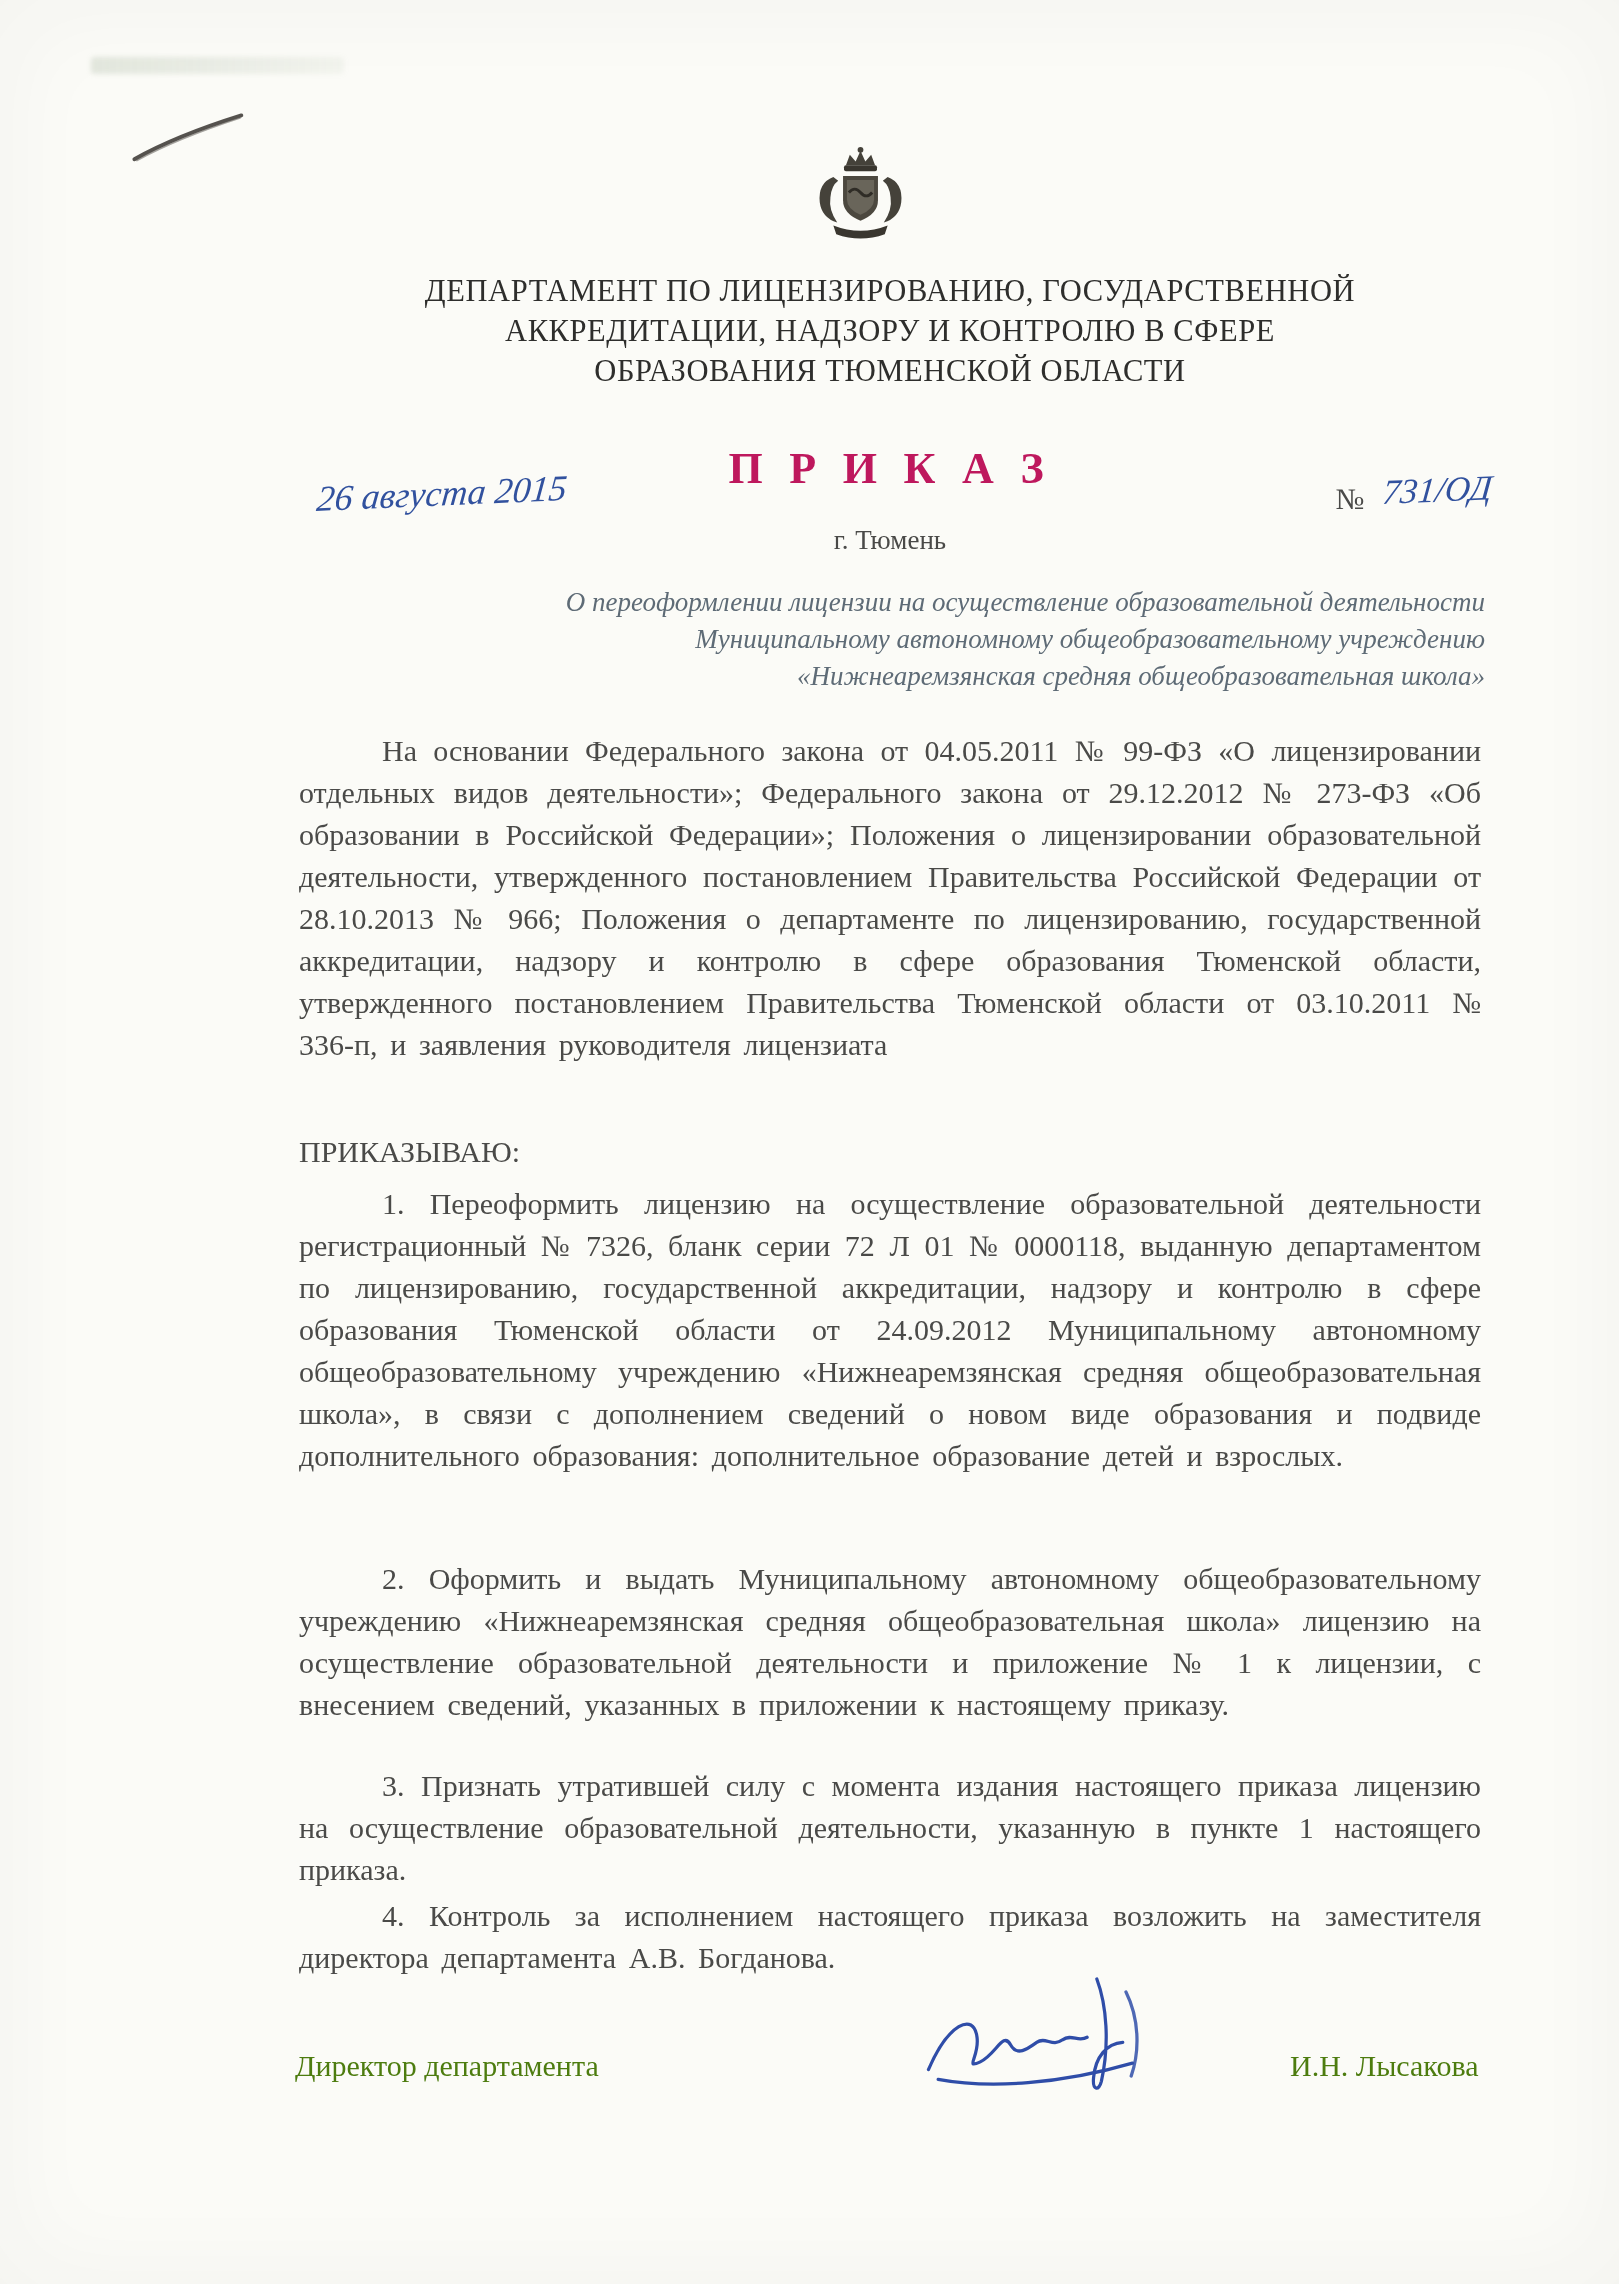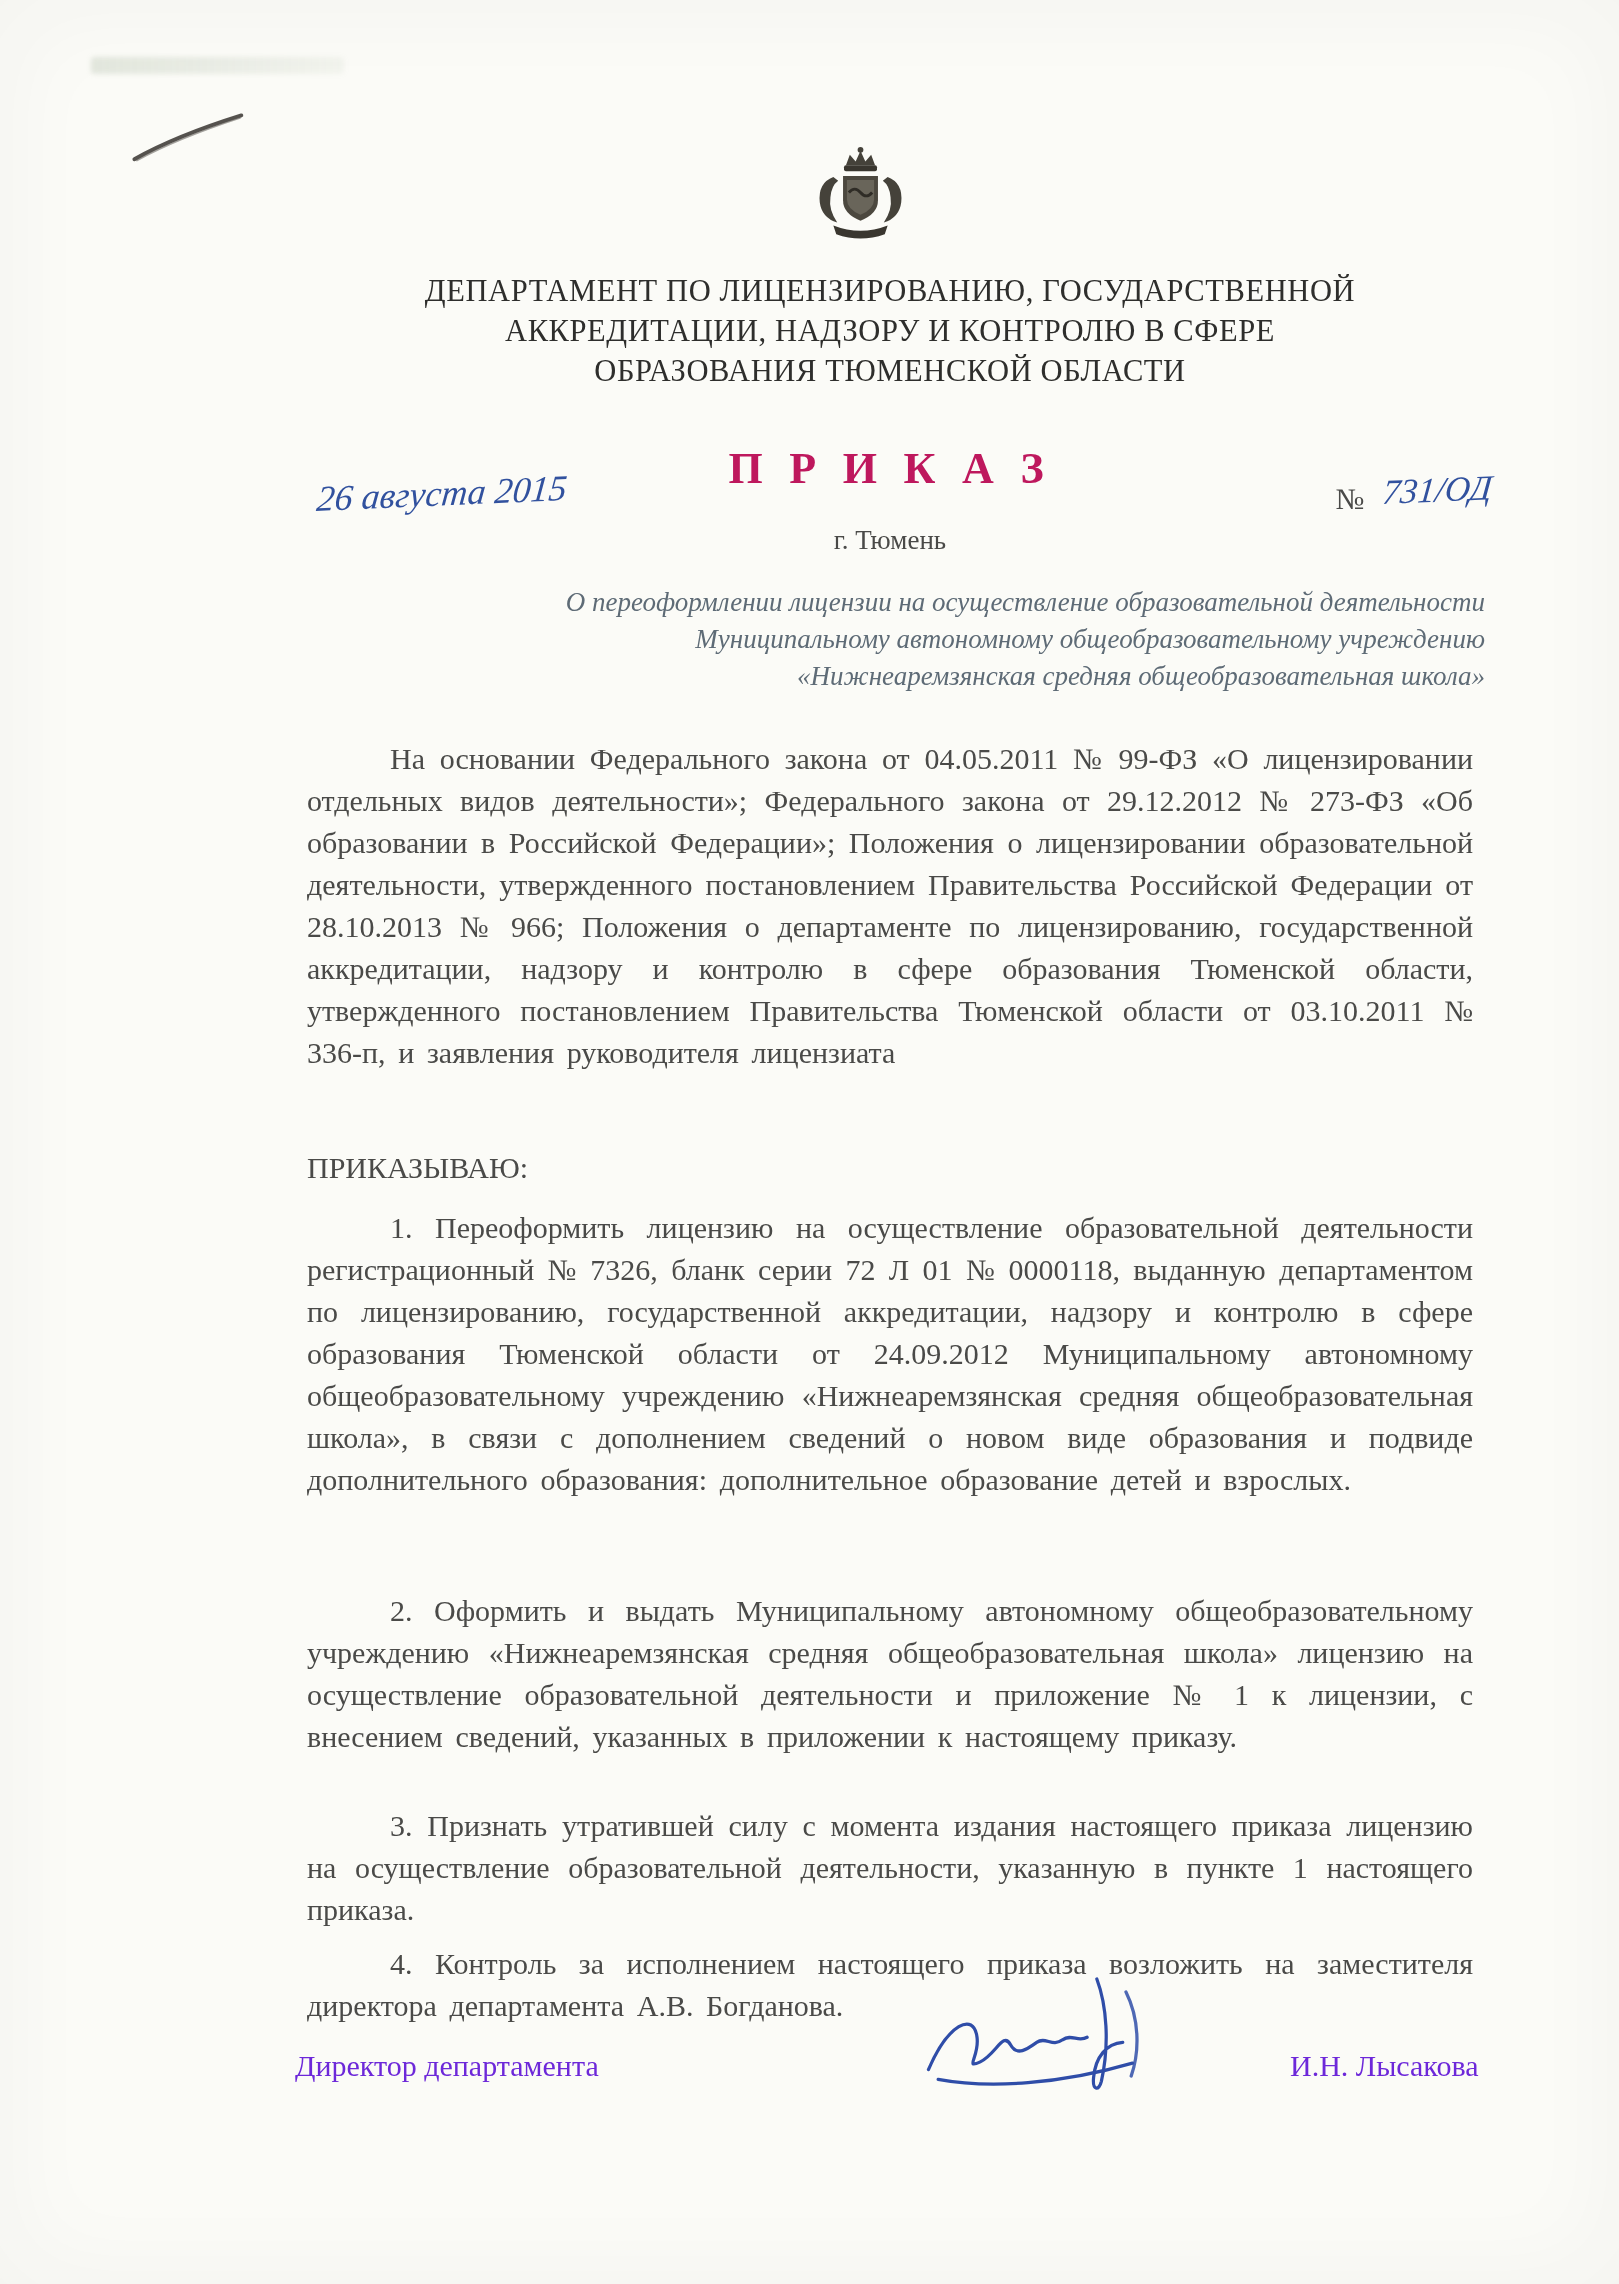--- a/index.html
+++ b/index.html
@@ -63,31 +63,31 @@
     position:absolute; top:584px; left:295px; width:1190px;
     text-align:right; font-style:italic;
     color:#5e6b76; font-size:27px; line-height:37px;
   }
 
   .body-text {
     position:absolute; top:726px; left:295px; width:1190px;
     font-size:30px; line-height:42px; text-align:justify;
     word-spacing:5.2px; color:#4a4a48;
   }
-  .body-text p { margin:12px; }
+  .body-text p { margin:4px; }
   .preamble { text-indent:83px; min-height:397px; }
   .order-word { text-indent:0; min-height:48px; }
   .order-item { text-indent:83px; }
   .item-1 { min-height:371px; }
   .item-2 { min-height:203px; }
   .item-3 { min-height:118px; }
 
   .signature-row {
     position:absolute; top:2031px; left:295px; width:1190px; height:78px;
-    font-size:30px; color:#6d28d9;
+    font-size:30px; color:#4d7c0f;
   }
   .position-title { position:absolute; left:0; top:18px; }
   .signer-name { position:absolute; right:6.5px; top:18px; }
   .signature-img { position:absolute; left:617px; top:-65px; width:279px; height:136px; }
 </style>
 </head>
 <body>
 
 <div class="page">
 

